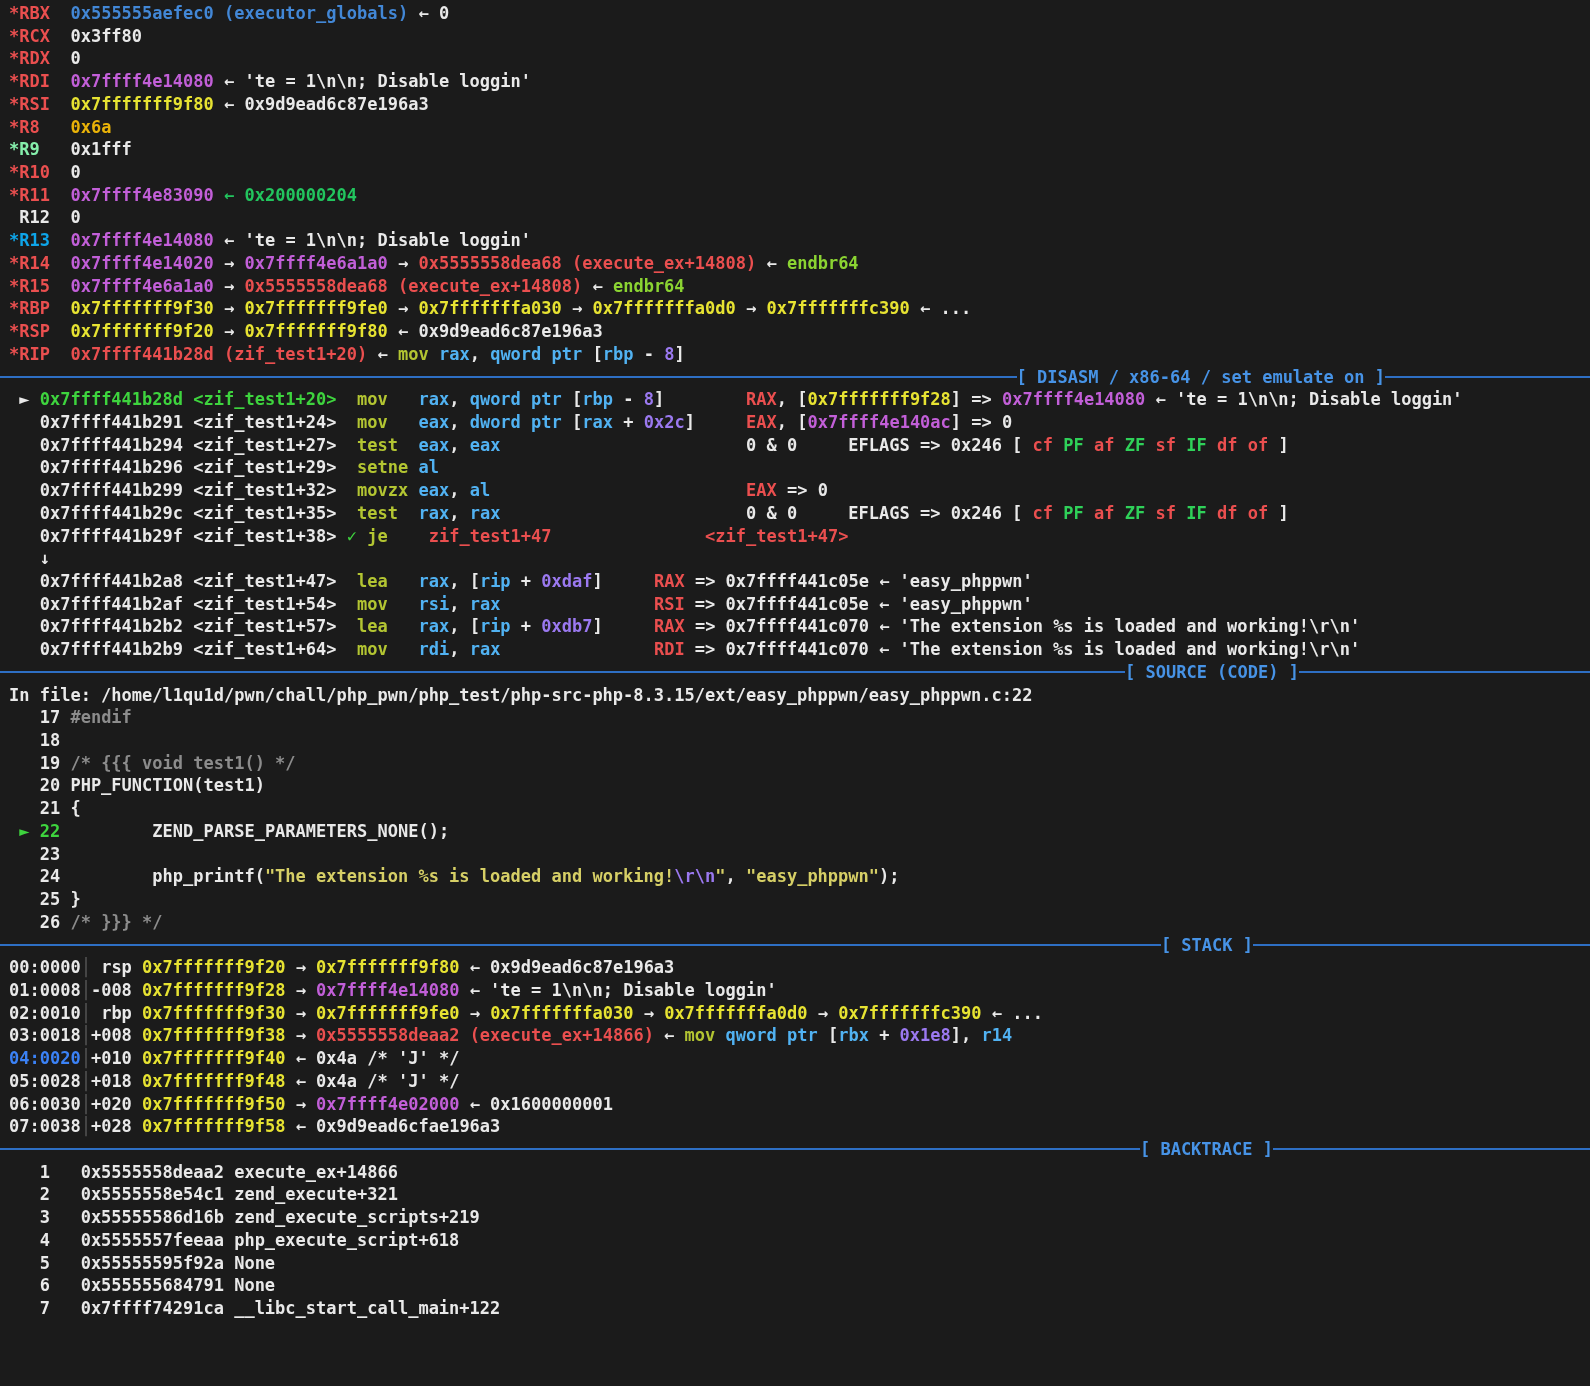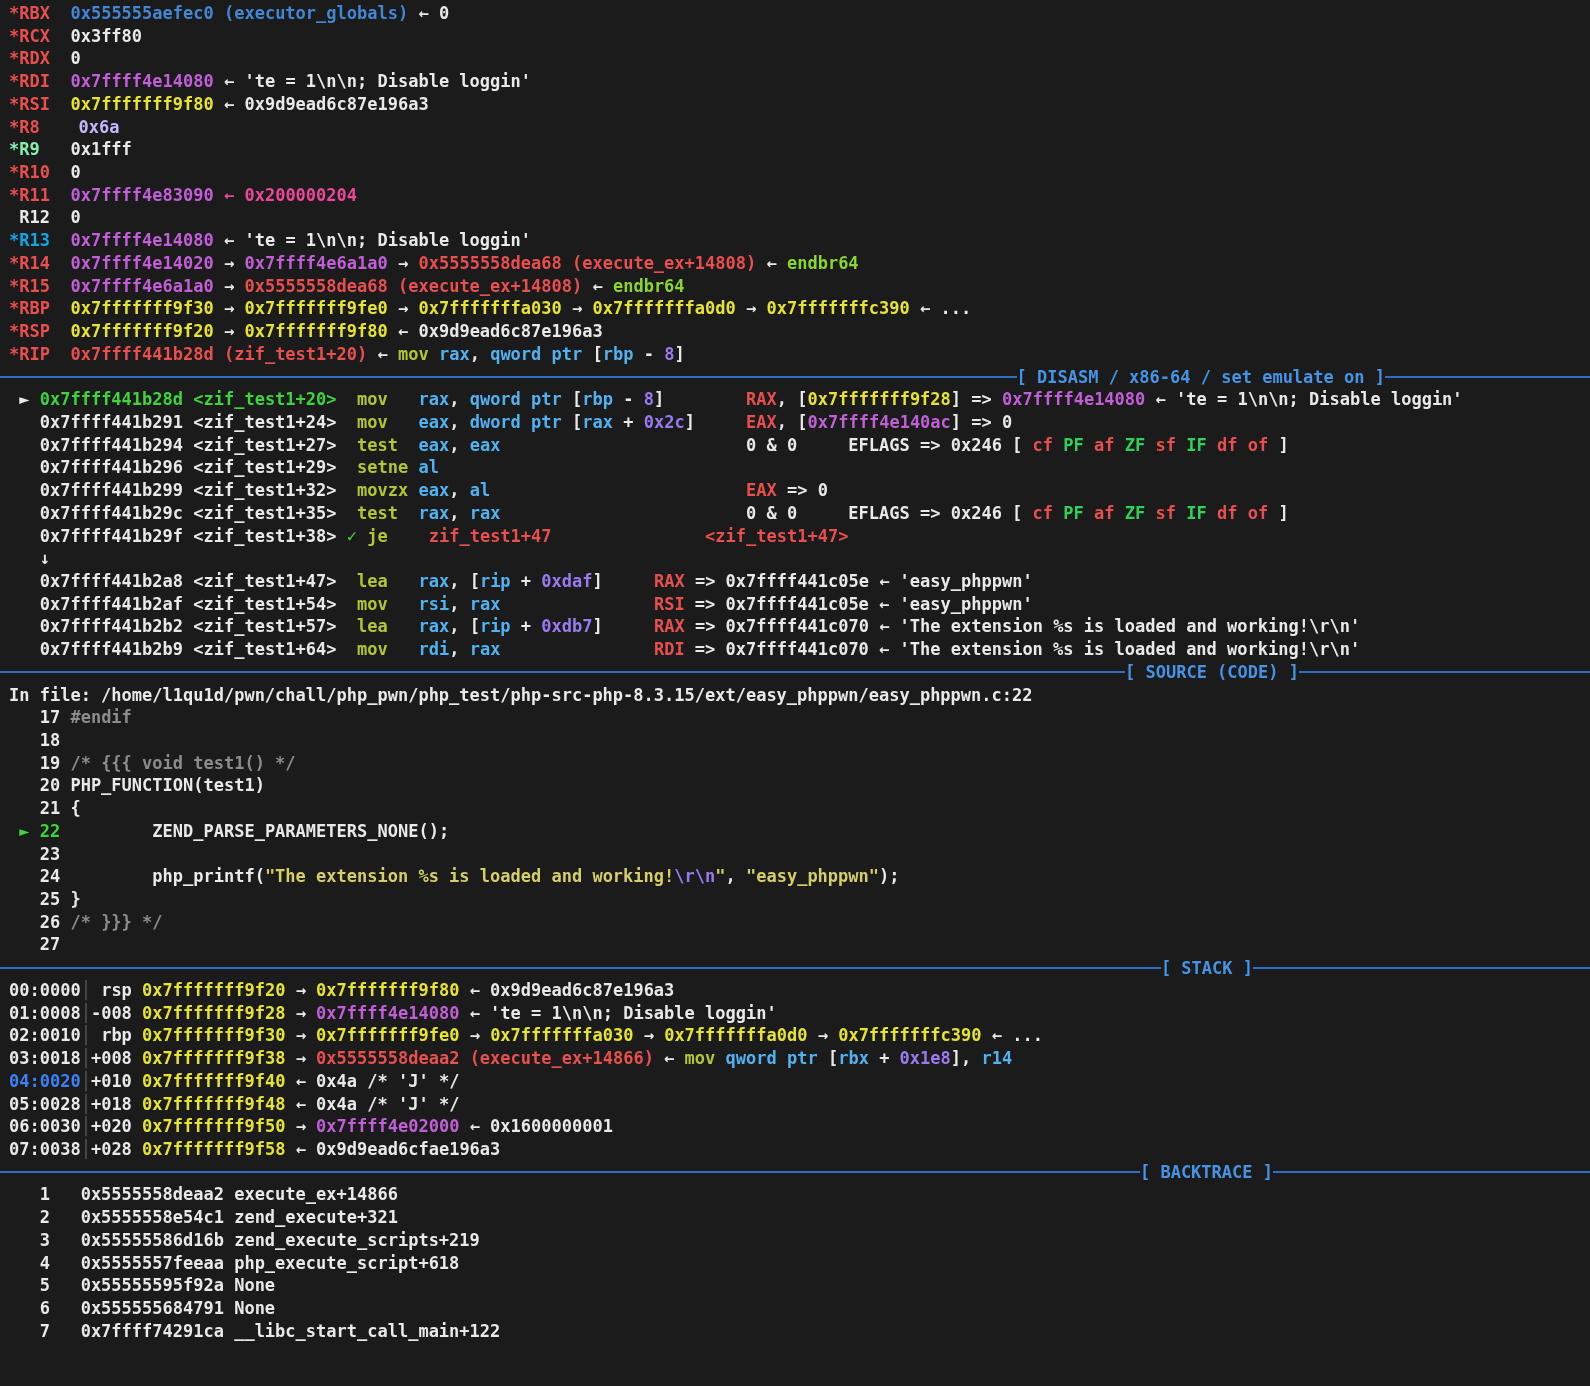--- a/index.html
+++ b/index.html
@@ -21,24 +21,24 @@
 </head>
 <body>
 
 <div>
     <div>
       <div class="ln"><span style="color: rgb(234, 79, 79);">*RBX</span><span style="color: rgb(233, 233, 233);">  </span><span style="color: rgb(66, 135, 214);">0x555555aefec0 (executor_globals)</span><span style="color: rgb(233, 233, 233);"> ← 0</span></div>
       <div class="ln"><span style="color: rgb(234, 79, 79);">*RCX</span><span style="color: rgb(233, 233, 233);">  0x3ff80</span></div>
       <div class="ln"><span style="color: rgb(234, 79, 79);">*RDX</span><span style="color: rgb(233, 233, 233);">  0</span></div>
       <div class="ln"><span style="color: rgb(234, 79, 79);">*RDI</span><span style="color: rgb(233, 233, 233);">  </span><span style="color: rgb(194, 95, 216);">0x7ffff4e14080</span><span style="color: rgb(233, 233, 233);"> ← 'te = 1\n\n; Disable loggin'</span></div>
       <div class="ln"><span style="color: rgb(234, 79, 79);">*RSI</span><span style="color: rgb(233, 233, 233);">  </span><span style="color: rgb(231, 227, 50);">0x7fffffff9f80</span><span style="color: rgb(233, 233, 233);"> ← 0x9d9ead6c87e196a3</span></div>
-      <div class="ln"><span style="color: rgb(234, 79, 79);">*R8</span><span style="color: #c4b5fd; margin-left: 8px;">   0x6a</span></div>
+      <div class="ln"><span style="color: rgb(234, 79, 79);">*R8</span><span style="color: #eab308;">   0x6a</span></div>
       <div class="ln"><span style="color: #86efac;">*R9</span><span style="color: rgb(233, 233, 233);">   0x1fff</span></div>
       <div class="ln"><span style="color: rgb(234, 79, 79);">*R10</span><span style="color: rgb(233, 233, 233);">  0</span></div>
-      <div class="ln"><span style="color: rgb(234, 79, 79);">*R11</span><span style="color: rgb(233, 233, 233);">  </span><span style="color: rgb(194, 95, 216);">0x7ffff4e83090</span><span style="color: #ec4899;"> ← 0x200000204</span></div>
+      <div class="ln"><span style="color: rgb(234, 79, 79);">*R11</span><span style="color: rgb(233, 233, 233);">  </span><span style="color: rgb(194, 95, 216);">0x7ffff4e83090</span><span style="color: #22c55e;"> ← 0x200000204</span></div>
       <div class="ln"><span style="color: rgb(233, 233, 233);"> R12  0</span></div>
       <div class="ln"><span style="color: #0ea5e9;">*R13</span><span style="color: rgb(233, 233, 233);">  </span><span style="color: rgb(194, 95, 216);">0x7ffff4e14080</span><span style="color: rgb(233, 233, 233);"> ← 'te = 1\n\n; Disable loggin'</span></div>
       <div class="ln"><span style="color: rgb(234, 79, 79);">*R14</span><span style="color: rgb(233, 233, 233);">  </span><span style="color: rgb(194, 95, 216);">0x7ffff4e14020</span><span style="color: rgb(233, 233, 233);"> → </span><span style="color: rgb(194, 95, 216);">0x7ffff4e6a1a0</span><span style="color: rgb(233, 233, 233);"> → </span><span style="color: rgb(234, 79, 79);">0x5555558dea68 (execute_ex+14808)</span><span style="color: rgb(233, 233, 233);"> ← </span><span style="color: rgb(139, 212, 50);">endbr64</span></div>
       <div class="ln"><span style="color: rgb(234, 79, 79);">*R15</span><span style="color: rgb(233, 233, 233);">  </span><span style="color: rgb(194, 95, 216);">0x7ffff4e6a1a0</span><span style="color: rgb(233, 233, 233);"> → </span><span style="color: rgb(234, 79, 79);">0x5555558dea68 (execute_ex+14808)</span><span style="color: rgb(233, 233, 233);"> ← </span><span style="color: rgb(139, 212, 50);">endbr64</span></div>
       <div class="ln"><span style="color: rgb(234, 79, 79);">*RBP</span><span style="color: rgb(233, 233, 233);">  </span><span style="color: rgb(231, 227, 50);">0x7fffffff9f30</span><span style="color: rgb(233, 233, 233);"> → </span><span style="color: rgb(231, 227, 50);">0x7fffffff9fe0</span><span style="color: rgb(233, 233, 233);"> → </span><span style="color: rgb(231, 227, 50);">0x7fffffffa030</span><span style="color: rgb(233, 233, 233);"> → </span><span style="color: rgb(231, 227, 50);">0x7fffffffa0d0</span><span style="color: rgb(233, 233, 233);"> → </span><span style="color: rgb(231, 227, 50);">0x7fffffffc390</span><span style="color: rgb(233, 233, 233);"> ← ...</span></div>
       <div class="ln"><span style="color: rgb(234, 79, 79);">*RSP</span><span style="color: rgb(233, 233, 233);">  </span><span style="color: rgb(231, 227, 50);">0x7fffffff9f20</span><span style="color: rgb(233, 233, 233);"> → </span><span style="color: rgb(231, 227, 50);">0x7fffffff9f80</span><span style="color: rgb(233, 233, 233);"> ← 0x9d9ead6c87e196a3</span></div>
       <div class="ln"><span style="color: rgb(234, 79, 79);">*RIP</span><span style="color: rgb(233, 233, 233);">  </span><span style="color: rgb(234, 79, 79);">0x7ffff441b28d (zif_test1+20)</span><span style="color: rgb(233, 233, 233);"> ← </span><span style="color: rgb(179, 197, 50);">mov</span><span style="color: rgb(233, 233, 233);"> </span><span style="color: rgb(81, 178, 242);">rax</span><span style="color: rgb(233, 233, 233);">, </span><span style="color: rgb(81, 178, 242);">qword ptr</span><span style="color: rgb(233, 233, 233);"> [</span><span style="color: rgb(81, 178, 242);">rbp</span><span style="color: rgb(233, 233, 233);"> - </span><span style="color: rgb(155, 121, 240);">8</span><span style="color: rgb(233, 233, 233);">]</span></div>
     </div>
     <div class="hdr">
       <span class="hline hl-left" style="border-top-color: rgb(46, 111, 196);"></span>
@@ -69,21 +69,20 @@
       <div class="ln"><span style="color: rgb(233, 233, 233);">   17 </span><span style="color: rgb(140, 140, 140);">#endif</span></div>
       <div class="ln"><span style="color: rgb(233, 233, 233);">   18</span></div>
       <div class="ln"><span style="color: rgb(233, 233, 233);">   19 </span><span style="color: rgb(140, 140, 140);">/* {{{ void test1() */</span></div>
       <div class="ln"><span style="color: rgb(233, 233, 233);">   20 PHP_FUNCTION(test1)</span></div>
       <div class="ln"><span style="color: rgb(233, 233, 233);">   21 {</span></div>
       <div class="ln"><span style="color: rgb(62, 212, 62); text-align: center;"> ► 22</span><span style="color: rgb(233, 233, 233);">         ZEND_PARSE_PARAMETERS_NONE();</span></div>
       <div class="ln"><span style="color: rgb(233, 233, 233);">   23</span></div>
       <div class="ln"><span style="color: rgb(233, 233, 233);">   24         php_printf(</span><span style="color: rgb(214, 207, 102);">"The extension %s is loaded and working!</span><span style="color: rgb(155, 121, 240);">\r\n</span><span style="color: rgb(214, 207, 102);">"</span><span style="color: rgb(233, 233, 233);">, </span><span style="color: rgb(214, 207, 102);">"easy_phppwn"</span><span style="color: rgb(233, 233, 233);">);</span></div>
       <div class="ln"><span style="color: rgb(233, 233, 233);">   25 }</span></div>
       <div class="ln"><span style="color: rgb(233, 233, 233);">   26 </span><span style="color: rgb(140, 140, 140);">/* }}} */</span></div>
-      <div class="ln"><span style="color: rgb(233, 233, 233);">   27</span></div>
     </div>
     <div class="hdr">
       <span class="hline hl-left" style="border-top-color: rgb(46, 111, 196);"></span>
       <span class="hlabel" style="color: rgb(71, 147, 230);">[ STACK ]</span>
       <span class="hline hl-right" style="border-top-color: rgb(46, 111, 196); width: 337px;"></span>
     </div>
     <div>
       <div class="ln"><span style="color: rgb(233, 233, 233);">00:0000</span><span style="color: rgb(90, 90, 90);">│</span><span style="color: rgb(233, 233, 233);"> rsp </span><span style="color: rgb(231, 227, 50);">0x7fffffff9f20</span><span style="color: rgb(233, 233, 233);"> → </span><span style="color: rgb(231, 227, 50);">0x7fffffff9f80</span><span style="color: rgb(233, 233, 233);"> ← 0x9d9ead6c87e196a3</span></div>
       <div class="ln"><span style="color: rgb(233, 233, 233);">01:0008</span><span style="color: rgb(90, 90, 90);">│</span><span style="color: rgb(233, 233, 233);">-008 </span><span style="color: rgb(231, 227, 50);">0x7fffffff9f28</span><span style="color: rgb(233, 233, 233);"> → </span><span style="color: rgb(194, 95, 216);">0x7ffff4e14080</span><span style="color: rgb(233, 233, 233);"> ← 'te = 1\n\n; Disable loggin'</span></div>
       <div class="ln"><span style="color: rgb(233, 233, 233);">02:0010</span><span style="color: rgb(90, 90, 90);">│</span><span style="color: rgb(233, 233, 233);"> rbp </span><span style="color: rgb(231, 227, 50);">0x7fffffff9f30</span><span style="color: rgb(233, 233, 233);"> → </span><span style="color: rgb(231, 227, 50);">0x7fffffff9fe0</span><span style="color: rgb(233, 233, 233);"> → </span><span style="color: rgb(231, 227, 50);">0x7fffffffa030</span><span style="color: rgb(233, 233, 233);"> → </span><span style="color: rgb(231, 227, 50);">0x7fffffffa0d0</span><span style="color: rgb(233, 233, 233);"> → </span><span style="color: rgb(231, 227, 50);">0x7fffffffc390</span><span style="color: rgb(233, 233, 233);"> ← ...</span></div>

